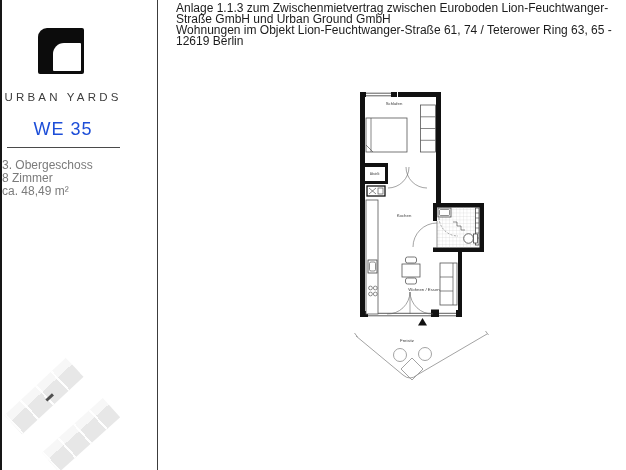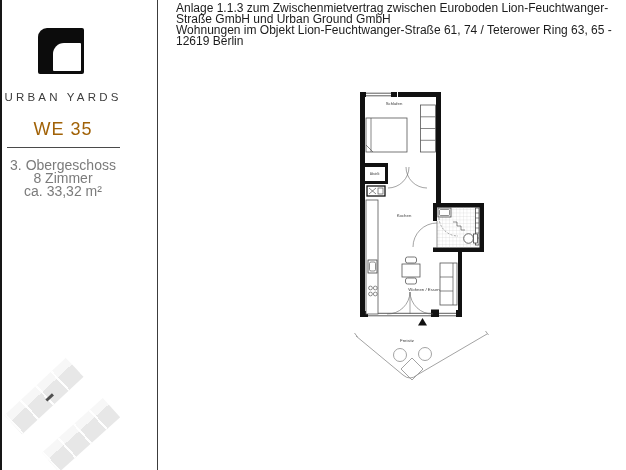--- a/index.html
+++ b/index.html
@@ -12,24 +12,24 @@
   .page-left-border{position:absolute;left:0;top:0;width:2px;height:470px;background:#161616;}
   .sidebar-divider{position:absolute;left:157px;top:0;width:1px;height:470px;background:#3c3c3c;}
 
   
   .sidebar{position:absolute;left:2px;top:0;width:122px;height:470px;}
   .logo{position:absolute;left:36px;top:28px;width:46px;height:46px;background:#0c0c0c;border-radius:9px 2px 2px 2px;}
   .logo::after{content:"";position:absolute;left:15px;top:15px;right:3px;bottom:3px;background:#fff;border-radius:11px 1px 1px 1px;}
   .brand{position:absolute;left:0;top:91px;width:122px;text-align:center;
          font-size:11.5px;letter-spacing:3.2px;color:#3c3c3c;white-space:nowrap;}
   .unit{position:absolute;left:0;top:119px;width:122px;text-align:center;
-        font-size:18px;letter-spacing:1px;color:#a16207;}
+        font-size:18px;letter-spacing:1px;color:#1d4ed8;}
   .side-rule{position:absolute;left:5px;top:147px;width:113px;height:0;border-top:1px solid #4a4a4a;}
-  .unit-details{position:absolute;left:0;top:159px;width:122px;text-align:center;
-        font-size:14px;line-height:13px;color:#7b7b7b;}
+  .unit-details{position:absolute;left:0;top:159px;width:122px;text-align:left;
+        font-size:12px;line-height:13px;color:#7b7b7b;}
 
   
   .bldg{position:absolute;
     background-image:
       repeating-linear-gradient(90deg, rgba(255,255,255,.95) 0 2px, rgba(255,255,255,0) 2px 21px),
       linear-gradient(180deg,#f7f7f7 0 34%, #e7e7e7 34% 100%);
   }
   .bldg-a{left:0px;top:383px;width:84px;height:26px;transform:rotate(-43deg);}
   .bldg-b{left:38px;top:422px;width:82px;height:26px;transform:rotate(-42deg);}
   .bldg-dash{position:absolute;left:43px;top:396px;width:9px;height:2.5px;background:#4f4f4f;transform:rotate(-43deg);}
@@ -58,21 +58,21 @@
 <div class="sidebar-divider"></div>
 
 <div class="sidebar">
   <div class="logo"></div>
   <div class="brand">URBAN YARDS</div>
   <div class="unit">WE 35</div>
   <div class="side-rule"></div>
   <div class="unit-details">
     <div>3. Obergeschoss</div>
     <div>8 Zimmer</div>
-    <div>ca. 33,32 m²</div>
+    <div>ca. 48,49 m²</div>
   </div>
   <div class="bldg bldg-a"></div>
   <div class="bldg bldg-b"></div>
   <div class="bldg-dash"></div>
 </div>
 
 <div class="header-note">
   <div>Anlage 1.1.3 zum Zwischenmietvertrag zwischen Euroboden Lion-Feuchtwanger-Straße GmbH und Urban Ground GmbH</div>
   <div>Wohnungen im Objekt Lion-Feuchtwanger-Straße 61, 74 / Teterower Ring 63, 65 - 12619 Berlin</div>
 </div>

